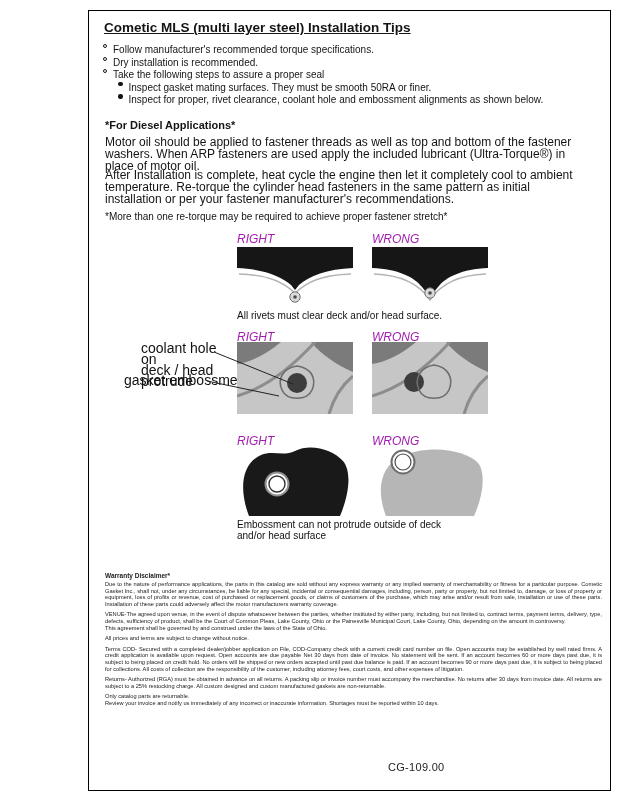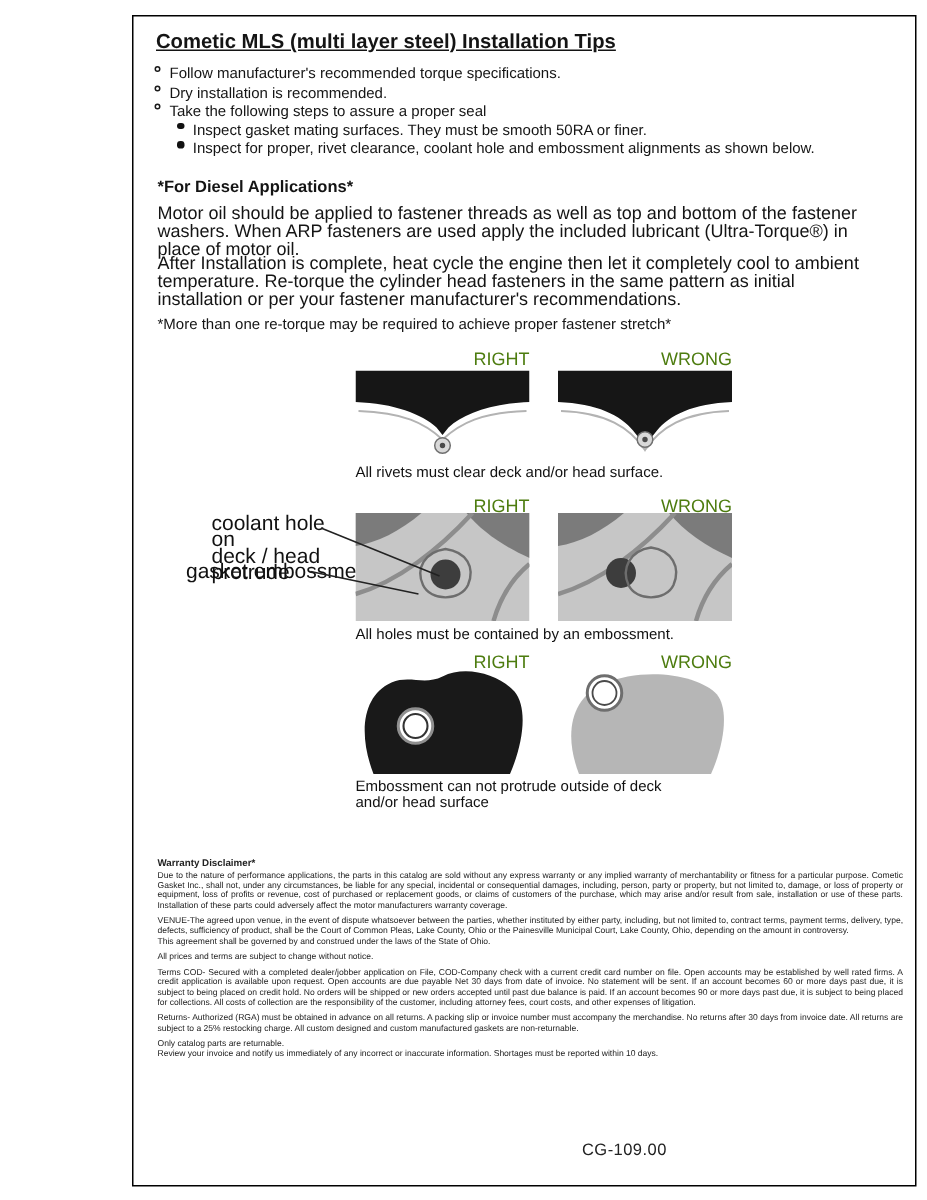--- a/index.html
+++ b/index.html
@@ -15,21 +15,21 @@
   .title { left:104px; top:20px; font-size:13.5px; font-weight:bold; text-decoration:underline; white-space:nowrap; }
 
   .bullet-line { font-size:10px; display:flex; align-items:flex-start; gap:6px; white-space:nowrap; }
   .omark { width:4px; height:4px; border:1px solid #1a1a1a; border-radius:50%; display:inline-block; flex:0 0 auto; }
   .fmark { width:4.5px; height:4.5px; background:#111; border-radius:50%; display:inline-block; flex:0 0 auto; }
 
   .heading { font-size:11px; font-weight:bold; }
   .para { font-size:12px; line-height:12px; width:478px; }
   .note { font-size:10px; white-space:nowrap; }
 
-  .col-header { width:116px; text-align:right; font-size:12px; color:#4d7c0f; }
+  .col-header { width:116px; text-align:left; font-size:12px; color:#a21caf;font-style:italic; }
   .diag-box { width:116px; height:58px; }
   .diag-box svg { display:block; width:100%; height:100%; }
   .caption { font-size:10px; color:#111; }
   .callout { font-size:14px; line-height:11px; color:#111; }
 
   .overlay { position:absolute; inset:0; pointer-events:none; }
 
   .disclaimer { left:105px; top:572px; width:497px; color:#222; }
   .disc-heading { font-size:6.5px; font-weight:bold; margin-bottom:2px; }
   .disc-p { font-size:5.7px; line-height:6.6px; text-align:justify; margin-bottom:4px; }
@@ -119,21 +119,20 @@
     <svg viewBox="0 0 116 72">
       <rect width="116" height="72" fill="#c6c6c6"></rect>
       <path d="M0 0 H44 C30 12 14 20 0 22 Z" fill="#7b7b7b"></path>
       <path d="M74 0 H116 V30 C98 22 84 12 74 0 Z" fill="#7b7b7b"></path>
       <path d="M0 54 C28 46 56 24 78 0" fill="none" stroke="#8d8d8d" stroke-width="3"></path>
       <path d="M116 34 C104 44 96 58 92 72" fill="none" stroke="#8d8d8d" stroke-width="3"></path>
       <circle cx="42" cy="40" r="10" fill="#3d3d3d"></circle>
       <path d="M62 23 C76 25 82 36 77 48 C72 59 52 59 47 48 C42 37 48 25 62 23 Z" fill="none" stroke="#6d6d6d" stroke-width="1.6"></path>
     </svg>
   </div>
-  <div class="abs caption" style="left:237px; top:418px;">All holes must be contained by an embossment.</div>
 
   <div class="abs col-header" style="left:237px; top:434px;">RIGHT</div>
   <div class="abs col-header" style="left:372px; top:434px;">WRONG</div>
 
   <div class="abs diag-box" style="left:237px; top:446px; height:70px;">
     <svg viewBox="0 0 116 70">
       <rect width="116" height="70" fill="#ffffff"></rect>
       <path d="M12 70 C2 44 4 18 24 9 C36 4 46 11 58 5 C74 -3 96 4 106 15 C115 26 112 49 103 70 Z" fill="#191919"></path>
       <circle cx="40" cy="38" r="11.5" fill="#ffffff" stroke="#8f8f8f" stroke-width="2"></circle>
       <circle cx="40" cy="38" r="8" fill="none" stroke="#333333" stroke-width="1.4"></circle>

